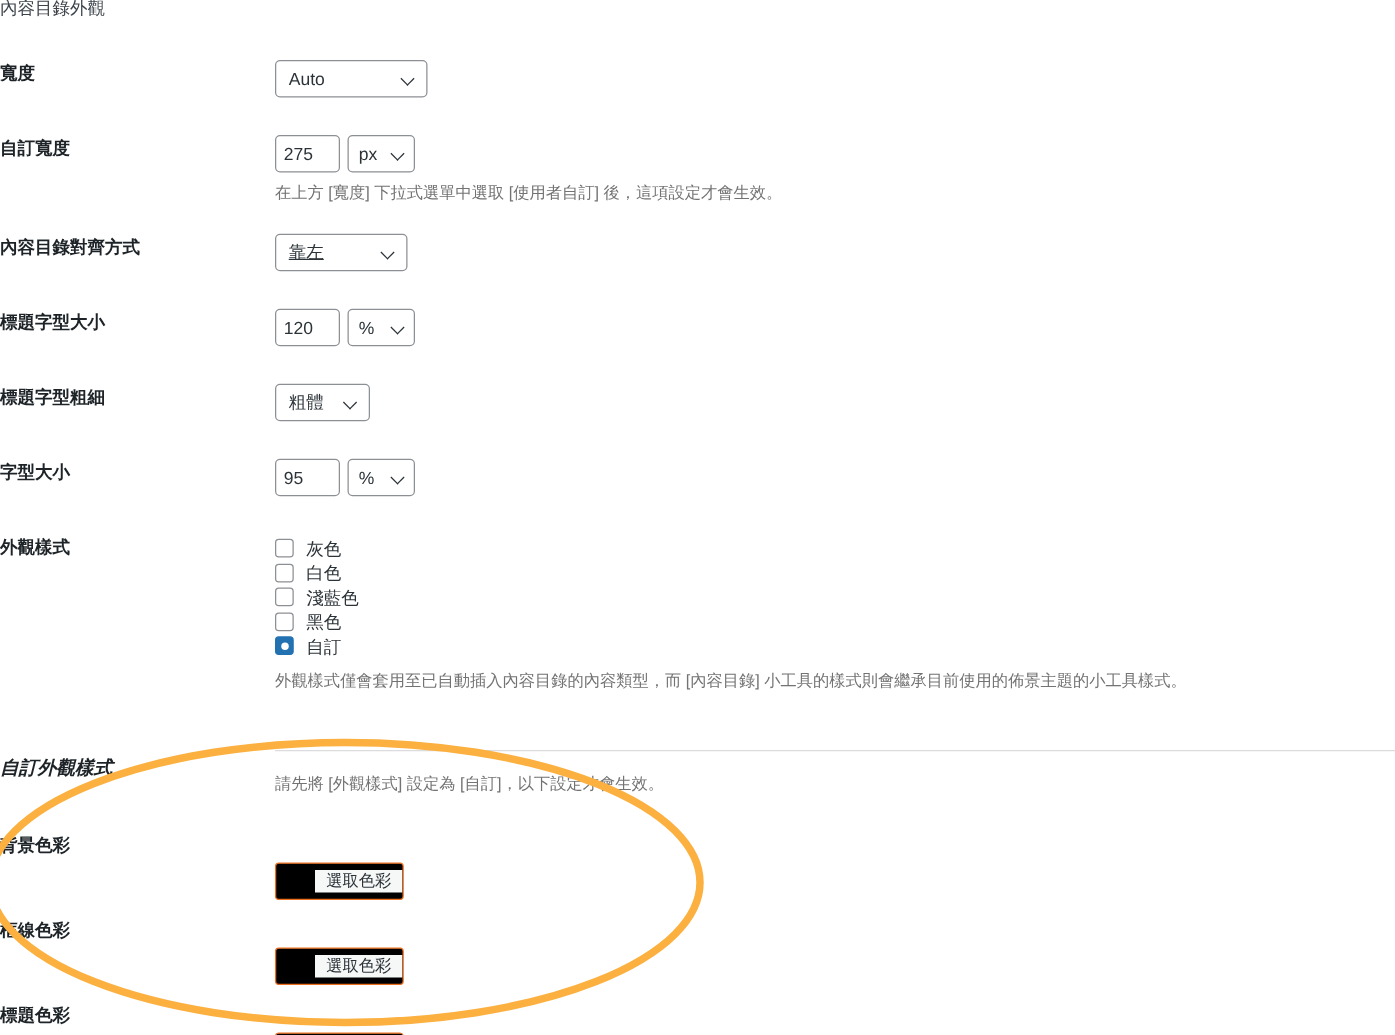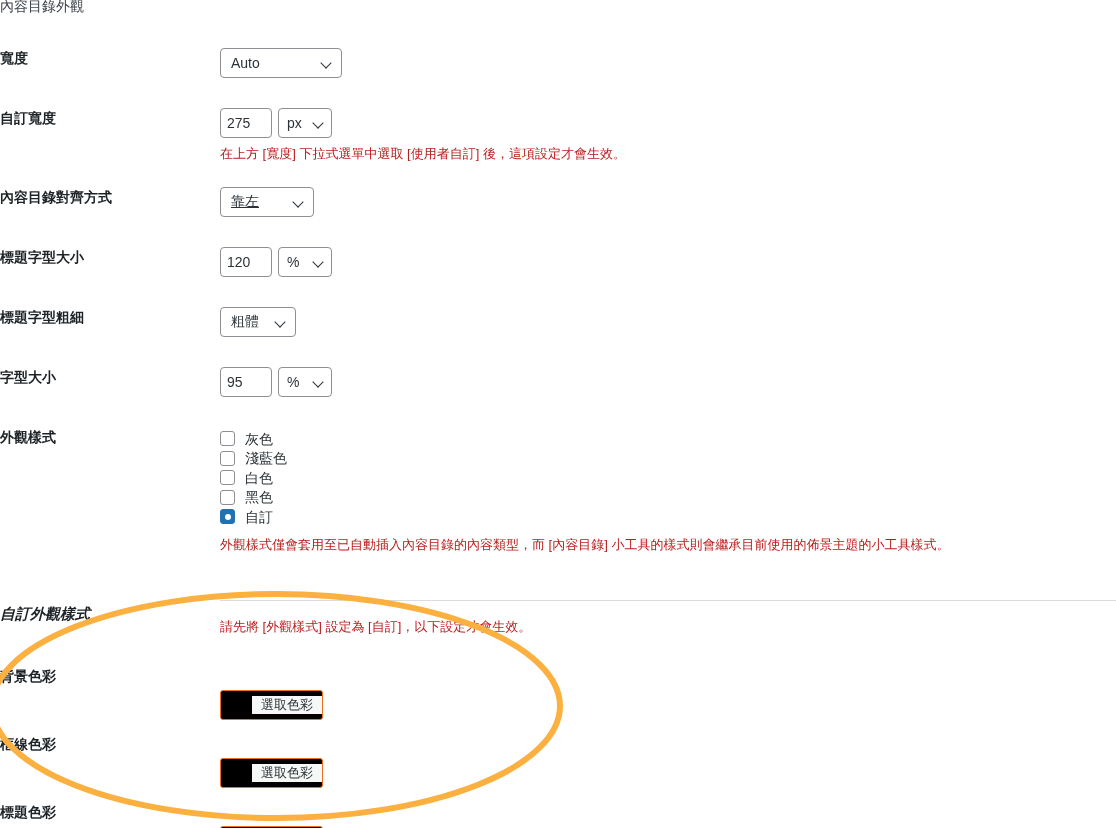--- a/index.html
+++ b/index.html
@@ -81,21 +81,21 @@
     position: absolute;
     left: 1px;
     top: 2px;
     width: 7px;
     height: 7px;
     border-right: 1.6px solid #2c3338;
     border-bottom: 1.6px solid #2c3338;
     transform: rotate(45deg);
   }
   .select.w-width { width: 122px; }
-  .select.w-align { width: 94px; text-decoration: underline; }
+  .select.w-align { width: 106px; text-decoration: underline; }
   .select.w-weight { width: 76px; }
   .select.w-unit   { width: 54px; padding: 0 6px 0 8px; }
   .select.w-unit .chev { margin-left: 6px; }
 
   .text-input {
     display: inline-block;
     height: 30px;
     width: 52px;
     border: 1px solid #8c8f94;
     border-radius: 4px;
@@ -105,21 +105,21 @@
     font-family: "Liberation Sans", sans-serif;
     padding: 0 6px;
     vertical-align: middle;
     line-height: 28px;
   }
   .inline-pair { display: flex; gap: 6px; }
 
   .help-text {
     margin-top: 6px;
     font-size: 13px;
-    color: #b91c1c;
+    color: #737373;
     line-height: 1.5;
   }
 
   
   .opt-list { padding-top: 2px; }
   .opt {
     display: flex;
     align-items: center;
     height: 19.5px;
   }
@@ -288,25 +288,25 @@
   <div class="row" style="top:427px;">
     <div class="label-col">外觀樣式</div>
     <div class="field-col">
       <div class="opt-list" id="appearance-options">
           <div class="opt">
             <span class="box"></span>
             <span class="opt-label">灰色</span>
           </div>
           <div class="opt">
             <span class="box"></span>
+            <span class="opt-label">白色</span>
+          </div>
+          <div class="opt">
+            <span class="box"></span>
             <span class="opt-label">淺藍色</span>
-          </div>
-          <div class="opt">
-            <span class="box"></span>
-            <span class="opt-label">白色</span>
           </div>
           <div class="opt">
             <span class="box"></span>
             <span class="opt-label">黑色</span>
           </div>
           <div class="opt">
             <span class="box checked"></span>
             <span class="opt-label">自訂</span>
           </div>
         </div>

